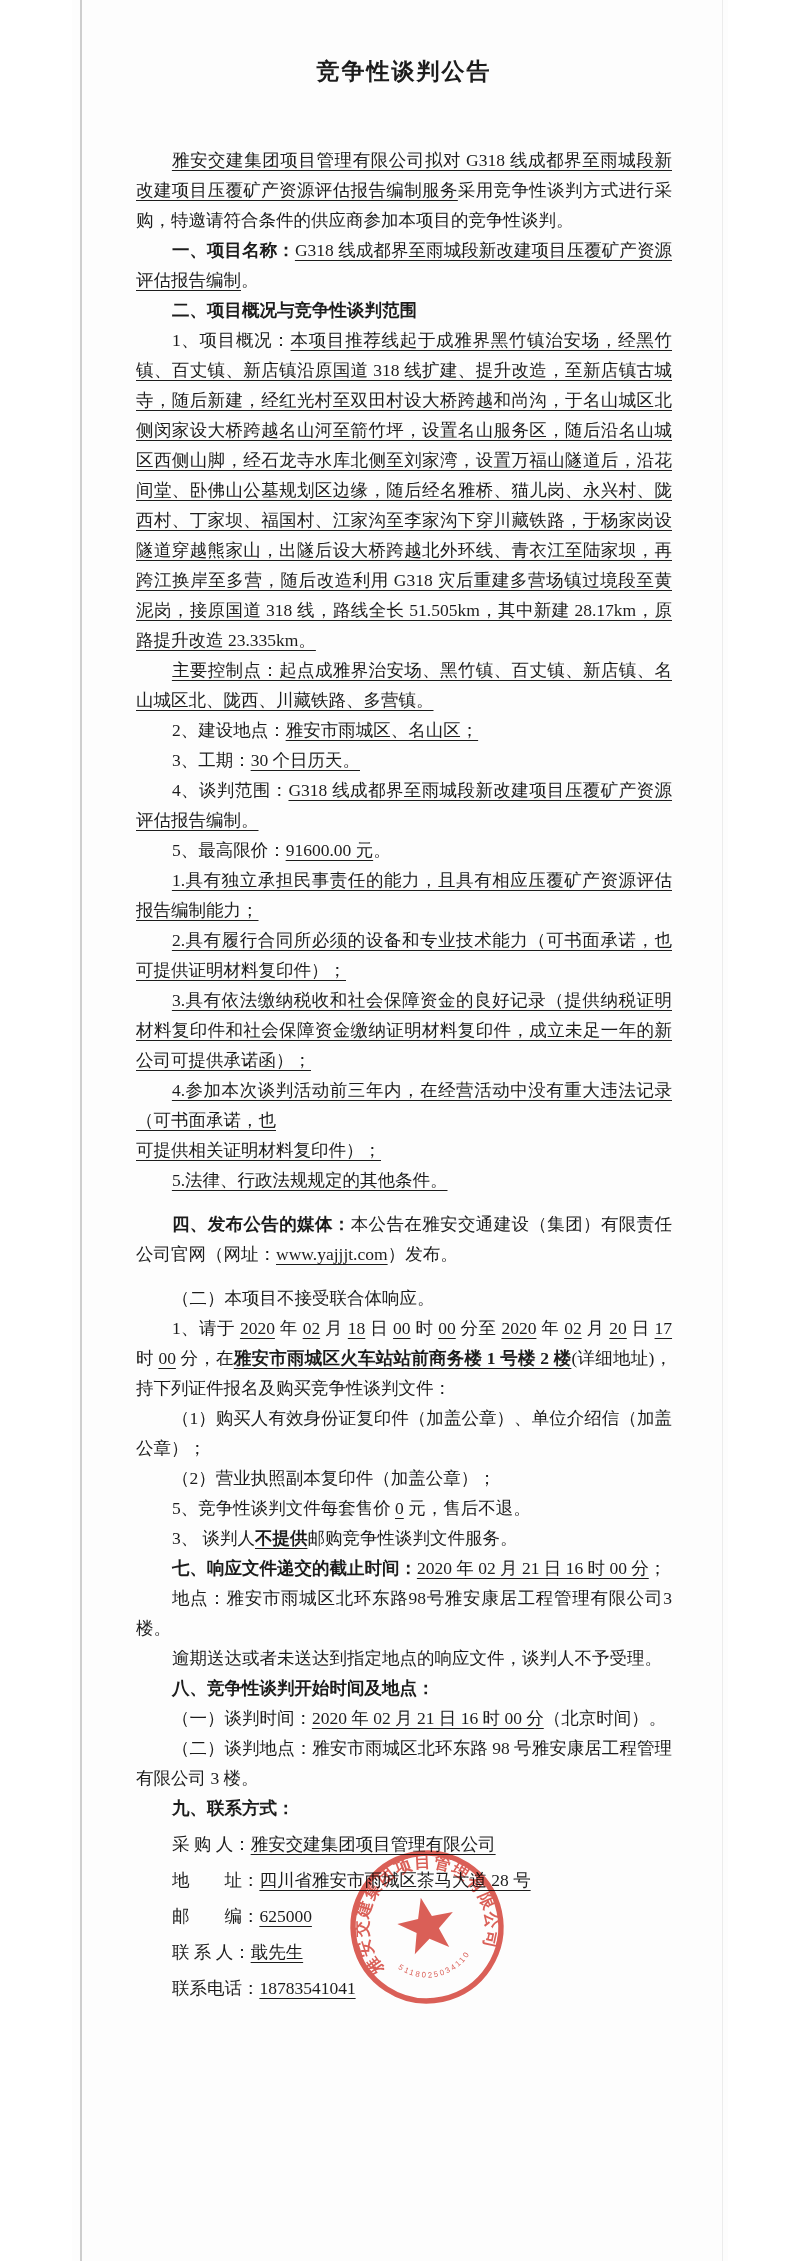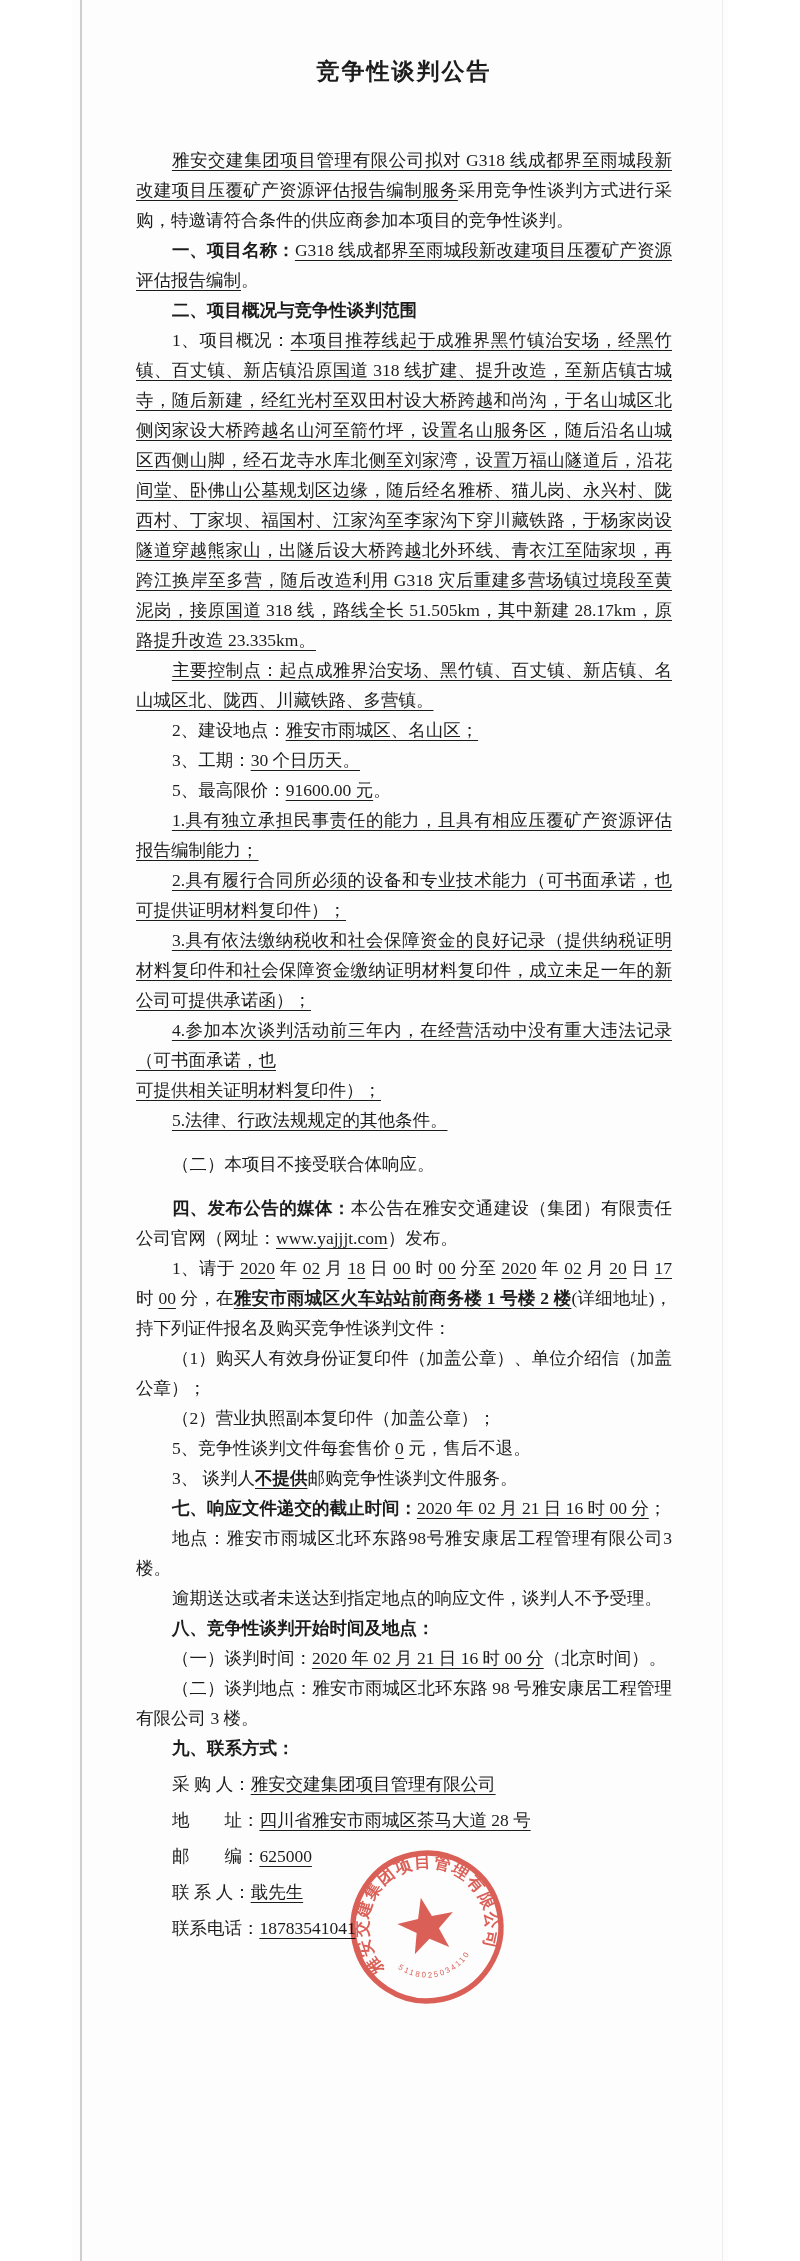--- a/index.html
+++ b/index.html
@@ -56,29 +56,30 @@
   <div class="doc">
     <div class="title">竞争性谈判公告</div>
     <div>
         <p class="p"><span class="u">雅安交建集团项目管理有限公司拟对 G318 线成都界至雨城段新改建项目压覆矿产资源评估报告编制服务</span><span>采用竞争性谈判方式进行采购，特邀请符合条件的供应商参加本项目的竞争性谈判。</span></p>
         <p class="p"><span class="b">一、项目名称：</span><span class="u">G318 线成都界至雨城段新改建项目压覆矿产资源评估报告编制</span><span>。</span></p>
         <p class="p"><span class="b">二、项目概况与竞争性谈判范围</span></p>
         <p class="p"><span>1、项目概况：</span><span class="u">本项目推荐线起于成雅界黑竹镇治安场，经黑竹镇、百丈镇、新店镇沿原国道 318 线扩建、提升改造，至新店镇古城寺，随后新建，经红光村至双田村设大桥跨越和尚沟，于名山城区北侧闵家设大桥跨越名山河至箭竹坪，设置名山服务区，随后沿名山城区西侧山脚，经石龙寺水库北侧至刘家湾，设置万福山隧道后，沿花间堂、卧佛山公墓规划区边缘，随后经名雅桥、猫儿岗、永兴村、陇西村、丁家坝、福国村、江家沟至李家沟下穿川藏铁路，于杨家岗设隧道穿越熊家山，出隧后设大桥跨越北外环线、青衣江至陆家坝，再跨江换岸至多营，随后改造利用 G318 灾后重建多营场镇过境段至黄泥岗，接原国道 318 线，路线全长 51.505km，其中新建 28.17km，原路提升改造 23.335km。</span></p>
         <p class="p"><span class="u">主要控制点：起点成雅界治安场、黑竹镇、百丈镇、新店镇、名山城区北、陇西、川藏铁路、多营镇。</span></p>
         <p class="p"><span>2、建设地点：</span><span class="u">雅安市雨城区、名山区；</span></p>
         <p class="p"><span>3、工期：</span><span class="u">30 个日历天。</span></p>
+        <p class="p"><span>4、谈判范围：</span><span class="u">G318 线成都界至雨城段新改建项目压覆矿产资源评估报告编制。</span></p>
         <p class="p"><span>5、最高限价：</span><span class="u">91600.00 元</span><span>。</span></p>
         <p class="p"><span class="u">1.具有独立承担民事责任的能力，且具有相应压覆矿产资源评估报告编制能力；</span></p>
         <p class="p"><span class="u">2.具有履行合同所必须的设备和专业技术能力（可书面承诺，也可提供证明材料复印件）；</span></p>
         <p class="p"><span class="u">3.具有依法缴纳税收和社会保障资金的良好记录（提供纳税证明材料复印件和社会保障资金缴纳证明材料复印件，成立未足一年的新公司可提供承诺函）；</span></p>
         <p class="p"><span class="u">4.参加本次谈判活动前三年内，在经营活动中没有重大违法记录（可书面承诺，也</span></p>
         <p class="p gap-page no-indent"><span class="u">可提供相关证明材料复印件）；</span></p>
         <p class="p"><span class="u">5.法律、行政法规规定的其他条件。</span></p>
+        <p class="p gap-sm"><span class="b">四、发布公告的媒体：</span><span>本公告在雅安交通建设（集团）有限责任公司官网（网址：</span><span class="u">www.yajjjt.com</span><span>）发布。</span></p>
         <p class="p gap-sm"><span>（二）本项目不接受联合体响应。</span></p>
-        <p class="p gap-sm"><span class="b">四、发布公告的媒体：</span><span>本公告在雅安交通建设（集团）有限责任公司官网（网址：</span><span class="u">www.yajjjt.com</span><span>）发布。</span></p>
         <p class="p"><span>1、请于 </span><span class="u">2020</span><span> 年 </span><span class="u">02</span><span> 月 </span><span class="u">18</span><span> 日 </span><span class="u">00</span><span> 时 </span><span class="u">00</span><span> 分至 </span><span class="u">2020</span><span> 年 </span><span class="u">02</span><span> 月 </span><span class="u">20</span><span> 日 </span><span class="u">17</span><span> 时 </span><span class="u">00</span><span> 分，在</span><span class="b u">雅安市雨城区火车站站前商务楼 1 号楼 2 楼</span><span>(详细地址)，持下列证件报名及购买竞争性谈判文件：</span></p>
         <p class="p"><span>（1）购买人有效身份证复印件（加盖公章）、单位介绍信（加盖公章）；</span></p>
         <p class="p"><span>（2）营业执照副本复印件（加盖公章）；</span></p>
         <p class="p"><span>5、竞争性谈判文件每套售价 </span><span class="u">0</span><span> 元，售后不退。</span></p>
         <p class="p"><span>3、 谈判人</span><span class="b u">不提供</span><span>邮购竞争性谈判文件服务。</span></p>
         <p class="p"><span class="b">七、响应文件递交的截止时间：</span><span class="u">2020 年 02 月 21 日 16 时 00 分</span><span>；</span></p>
         <p class="p"><span>地点：雅安市雨城区北环东路98号雅安康居工程管理有限公司3楼。</span></p>
         <p class="p"><span>逾期送达或者未送达到指定地点的响应文件，谈判人不予受理。</span></p>
         <p class="p"><span class="b">八、竞争性谈判开始时间及地点：</span></p>
         <p class="p"><span>（一）谈判时间：</span><span class="u">2020 年 02 月 21 日 16 时 00 分</span><span>（北京时间）。</span></p>

